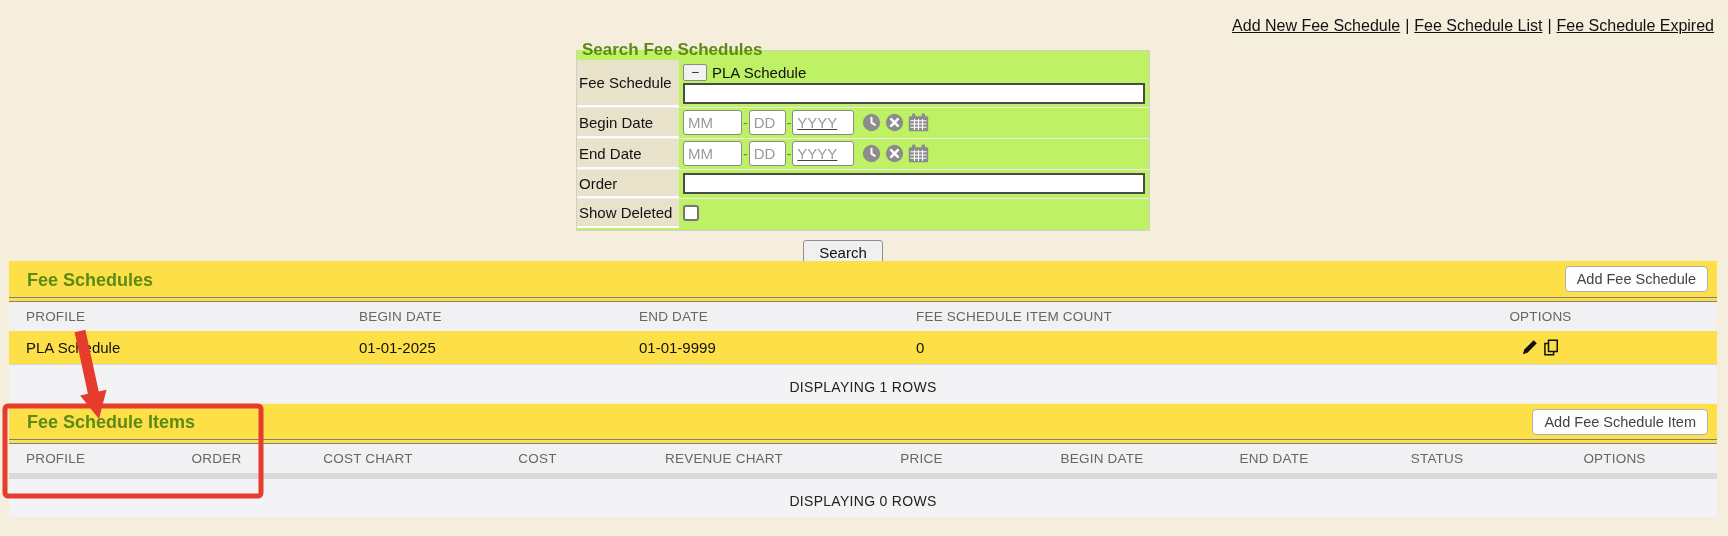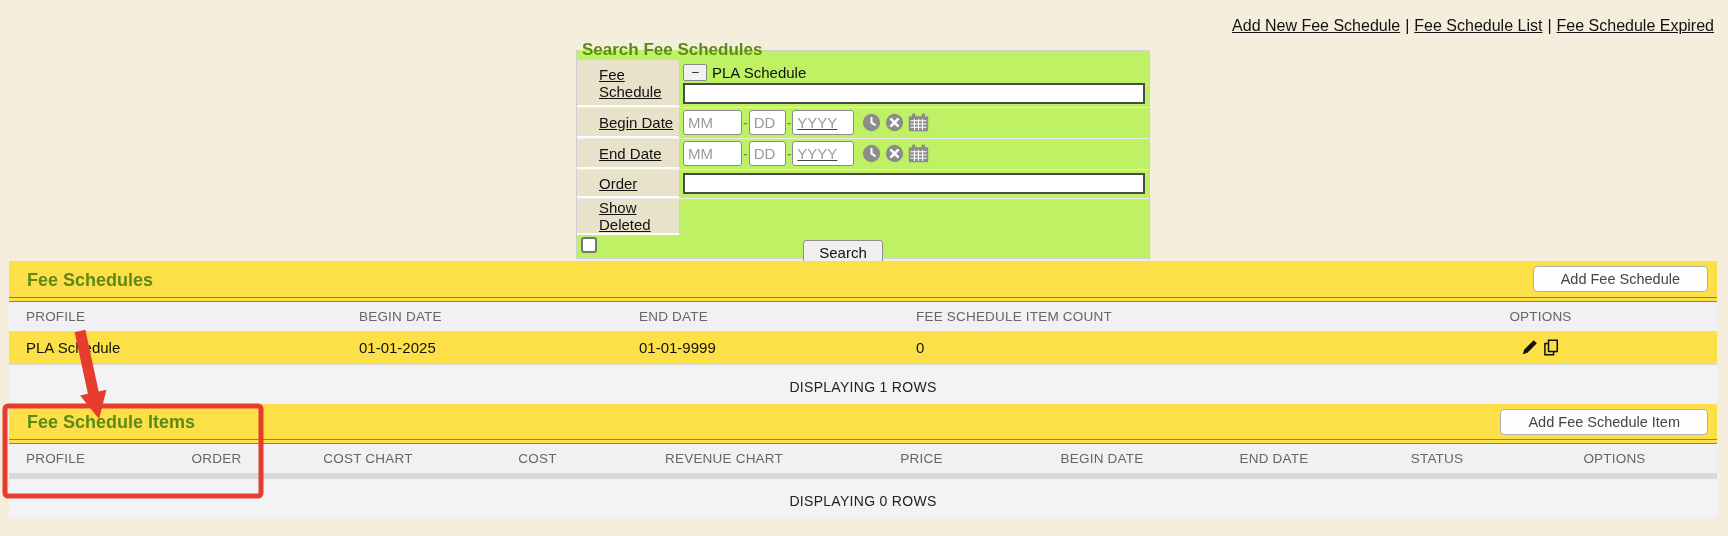--- a/index.html
+++ b/index.html
@@ -16,23 +16,23 @@
   
   .nav-links { position:absolute; top:17px; right:14px; font-size:16px; white-space:nowrap; }
   .nav-links a { color:#111; text-decoration:underline; cursor:pointer; }
   .nav-links .sep { padding:0 5px; color:#111; }
 
   
   .search-wrap { position:absolute; left:576px; top:40px; width:574px; }
   fieldset.search-box { border:1px solid #cfcfcf; background:#bef264; padding:0 0 2px 0; }
   fieldset.search-box legend { color:#5d8a17; font-weight:bold; font-size:17px; padding:0 3px; margin-left:2px; }
   .f-row { display:flex; align-items:stretch; border-bottom:1px solid #ececec; min-height:29px; }
-  .f-row:last-child { border-bottom:none;flex-direction:column; }
+  .f-row:last-child { border-bottom:none; }
   .f-label { width:102px; flex:none; background:#e9e2ca; display:flex; align-items:center;
-             padding-left:22px; font-size:15px; border-bottom:2px solid #fdfcf9;text-decoration:underline; }
+             padding-left:2px; font-size:15px; border-bottom:2px solid #fdfcf9; }
   .f-val { flex:1; padding:2px 4px 3px 4px; display:flex; align-items:center; }
   .f-val.stack { flex-direction:column; align-items:stretch; padding-top:3px; }
   .tree-line { display:flex; align-items:center; gap:5px; padding:1px 0 2px 0; }
   .tree-btn { width:24px; height:17px; border:1px solid #8a8a8a; border-radius:2px; background:#f2f2f2;
               font-size:14px; line-height:13px; color:#333; cursor:pointer; }
   .tree-label { font-size:15px; }
   .wide-input { width:100%; height:21px; border:2px solid #4a4a4a; background:#fff; font-size:14px; padding:0 4px; }
   .date-input { height:25px; border:1px solid #8a8a8a; border-radius:3px; font-size:15px; padding:0 4px; color:#444; }
   .date-input::placeholder, .wide-input::placeholder { color:#9a9a9a; }
   .mm { width:59px; } .dd { width:37px; } .yyyy { width:62px;text-decoration:underline; }
@@ -46,21 +46,21 @@
   .search-btn { font-size:15px; padding:3px 15px; background:#f0f0f0; border:1px solid #8f8f8f;
                 border-radius:3px; color:#111; cursor:pointer; }
 
   
   .section { position:absolute; left:9px; width:1708px; background:#fde047; }
   #sec-schedules { top:261px; }
   #sec-items { top:404px; }
   .section-head { position:relative; padding:9px 0 6px 18px; }
   .section-title { color:#5d8a17; font-weight:bold; font-size:18px; }
   .add-btn { position:absolute; right:9px; top:5px; font-size:14.5px; color:#444; background:#fefefe;
-             border:1px solid #b0b0b0; border-radius:4px; padding:4px 27px; cursor:pointer; }
+             border:1px solid #b0b0b0; border-radius:4px; padding:4px 11px; cursor:pointer; }
   .dbl-line { height:5px; border-top:1px solid #808080; border-bottom:1px solid #808080; }
 
   .t1-row { display:grid; grid-template-columns:333px 280px 277px 465px 353px; align-items:center; }
   .t2-row { display:grid; grid-template-columns:140px 135px 168px 171px 202px 193px 168px 176px 150px 205px; align-items:center; }
   .t-head { background:#f1f1f3; color:#666; font-size:13.5px; letter-spacing:.2px; }
   .t-head > div { padding:7px 0 7px 17px; }
   .t-head > div.ctr, .t-data > div.ctr { text-align:center; padding-left:0; }
   .t-data > div { padding:8px 0 8px 17px; font-size:15px; }
   .opt-icons { display:flex; justify-content:center; gap:5px; padding:6px 0 !important; }
   .t-footer { background:#f3f3f5; border-top:1px solid #d6d6d6; text-align:center;

